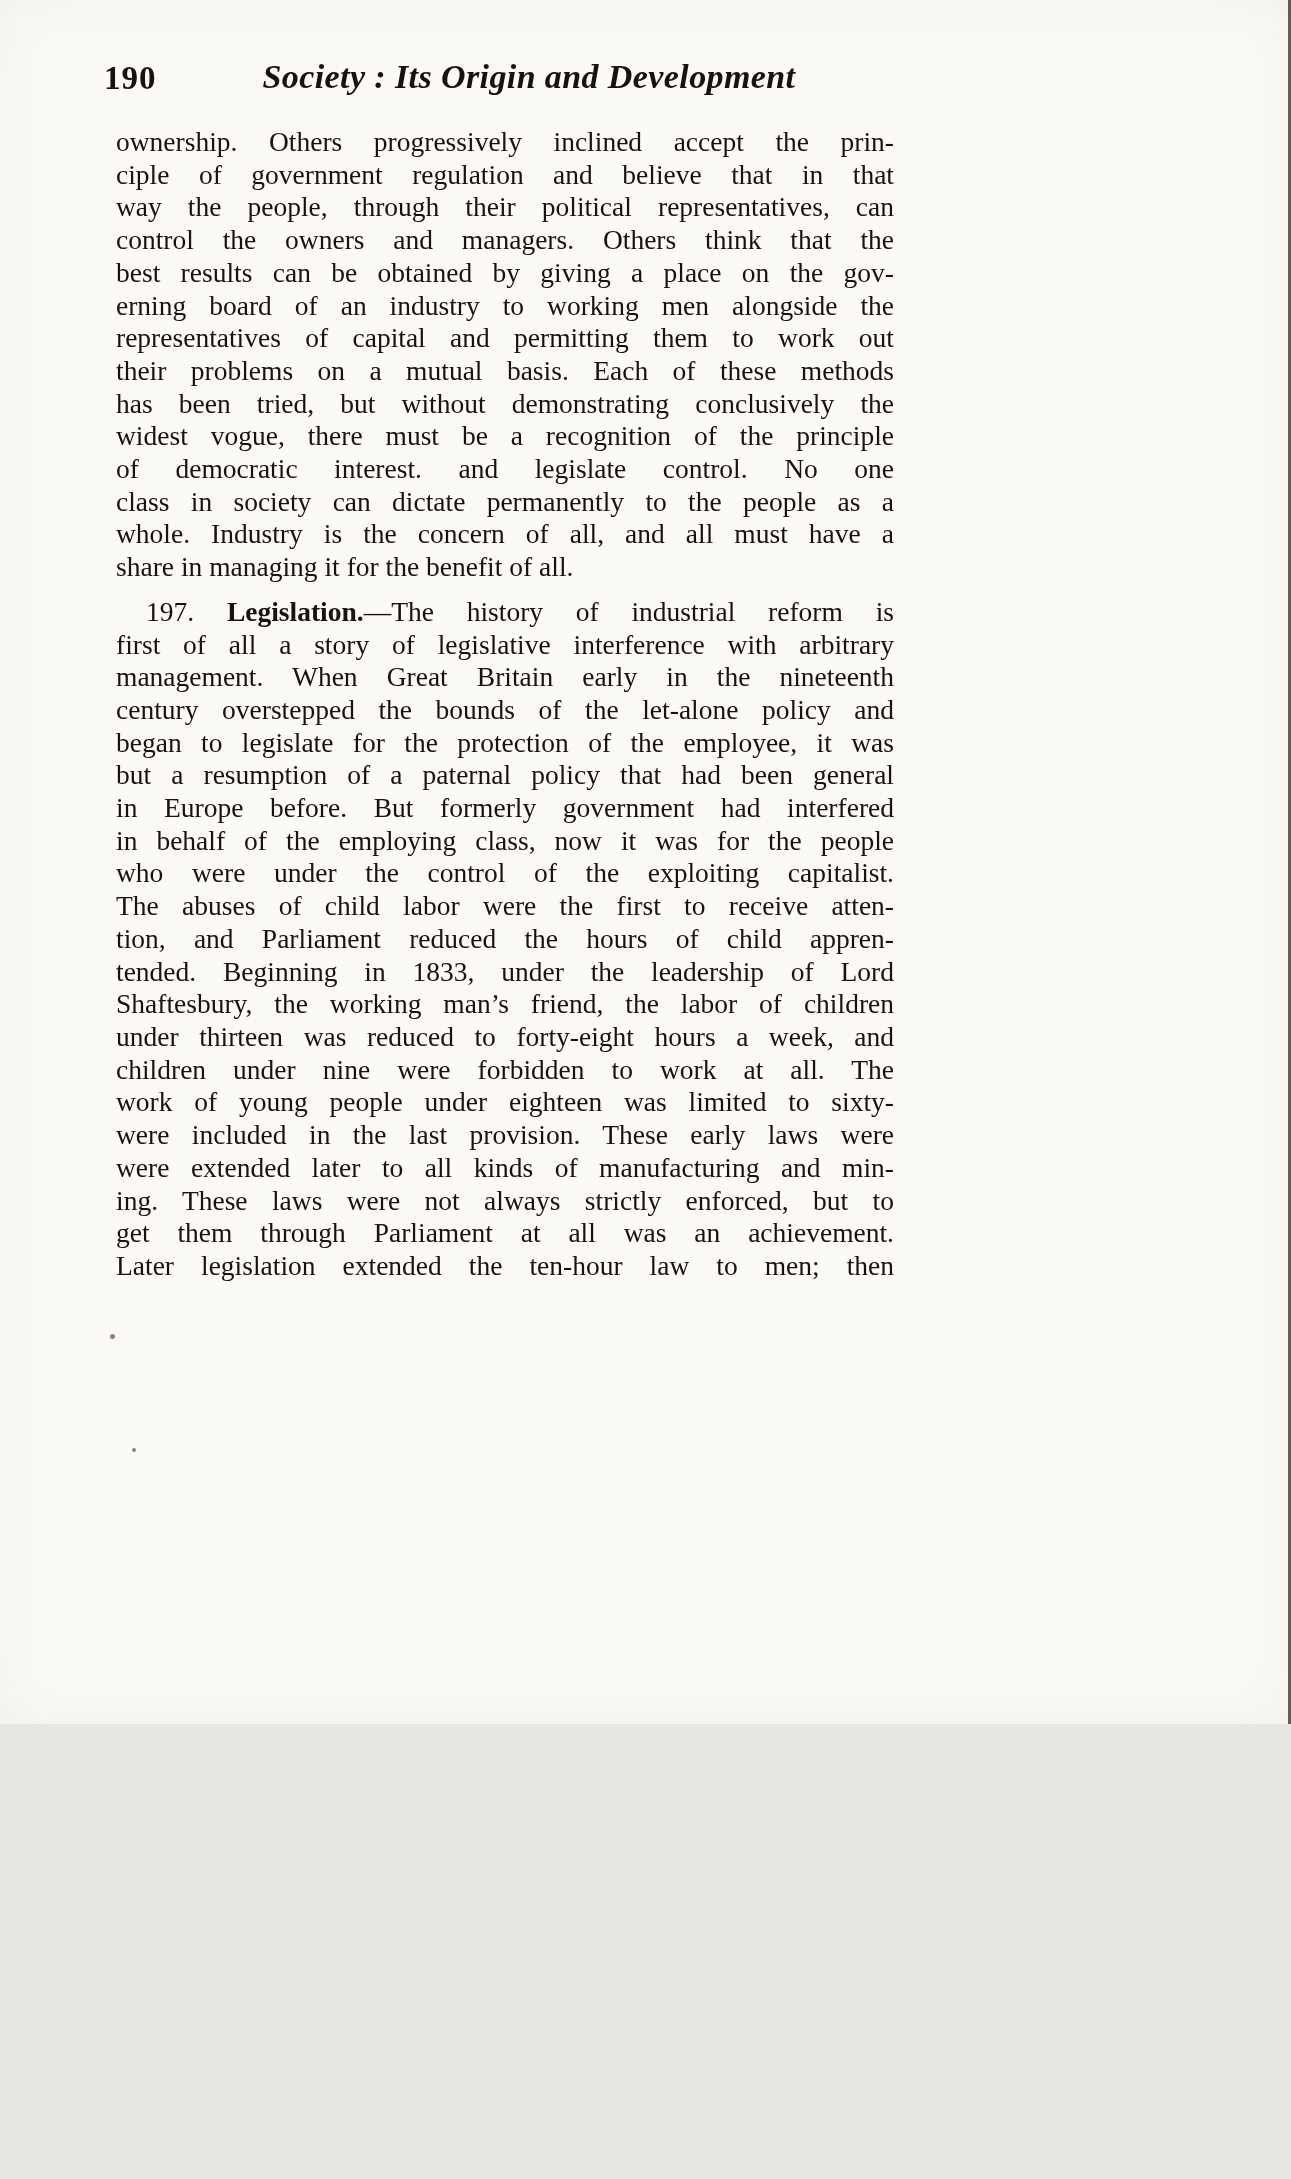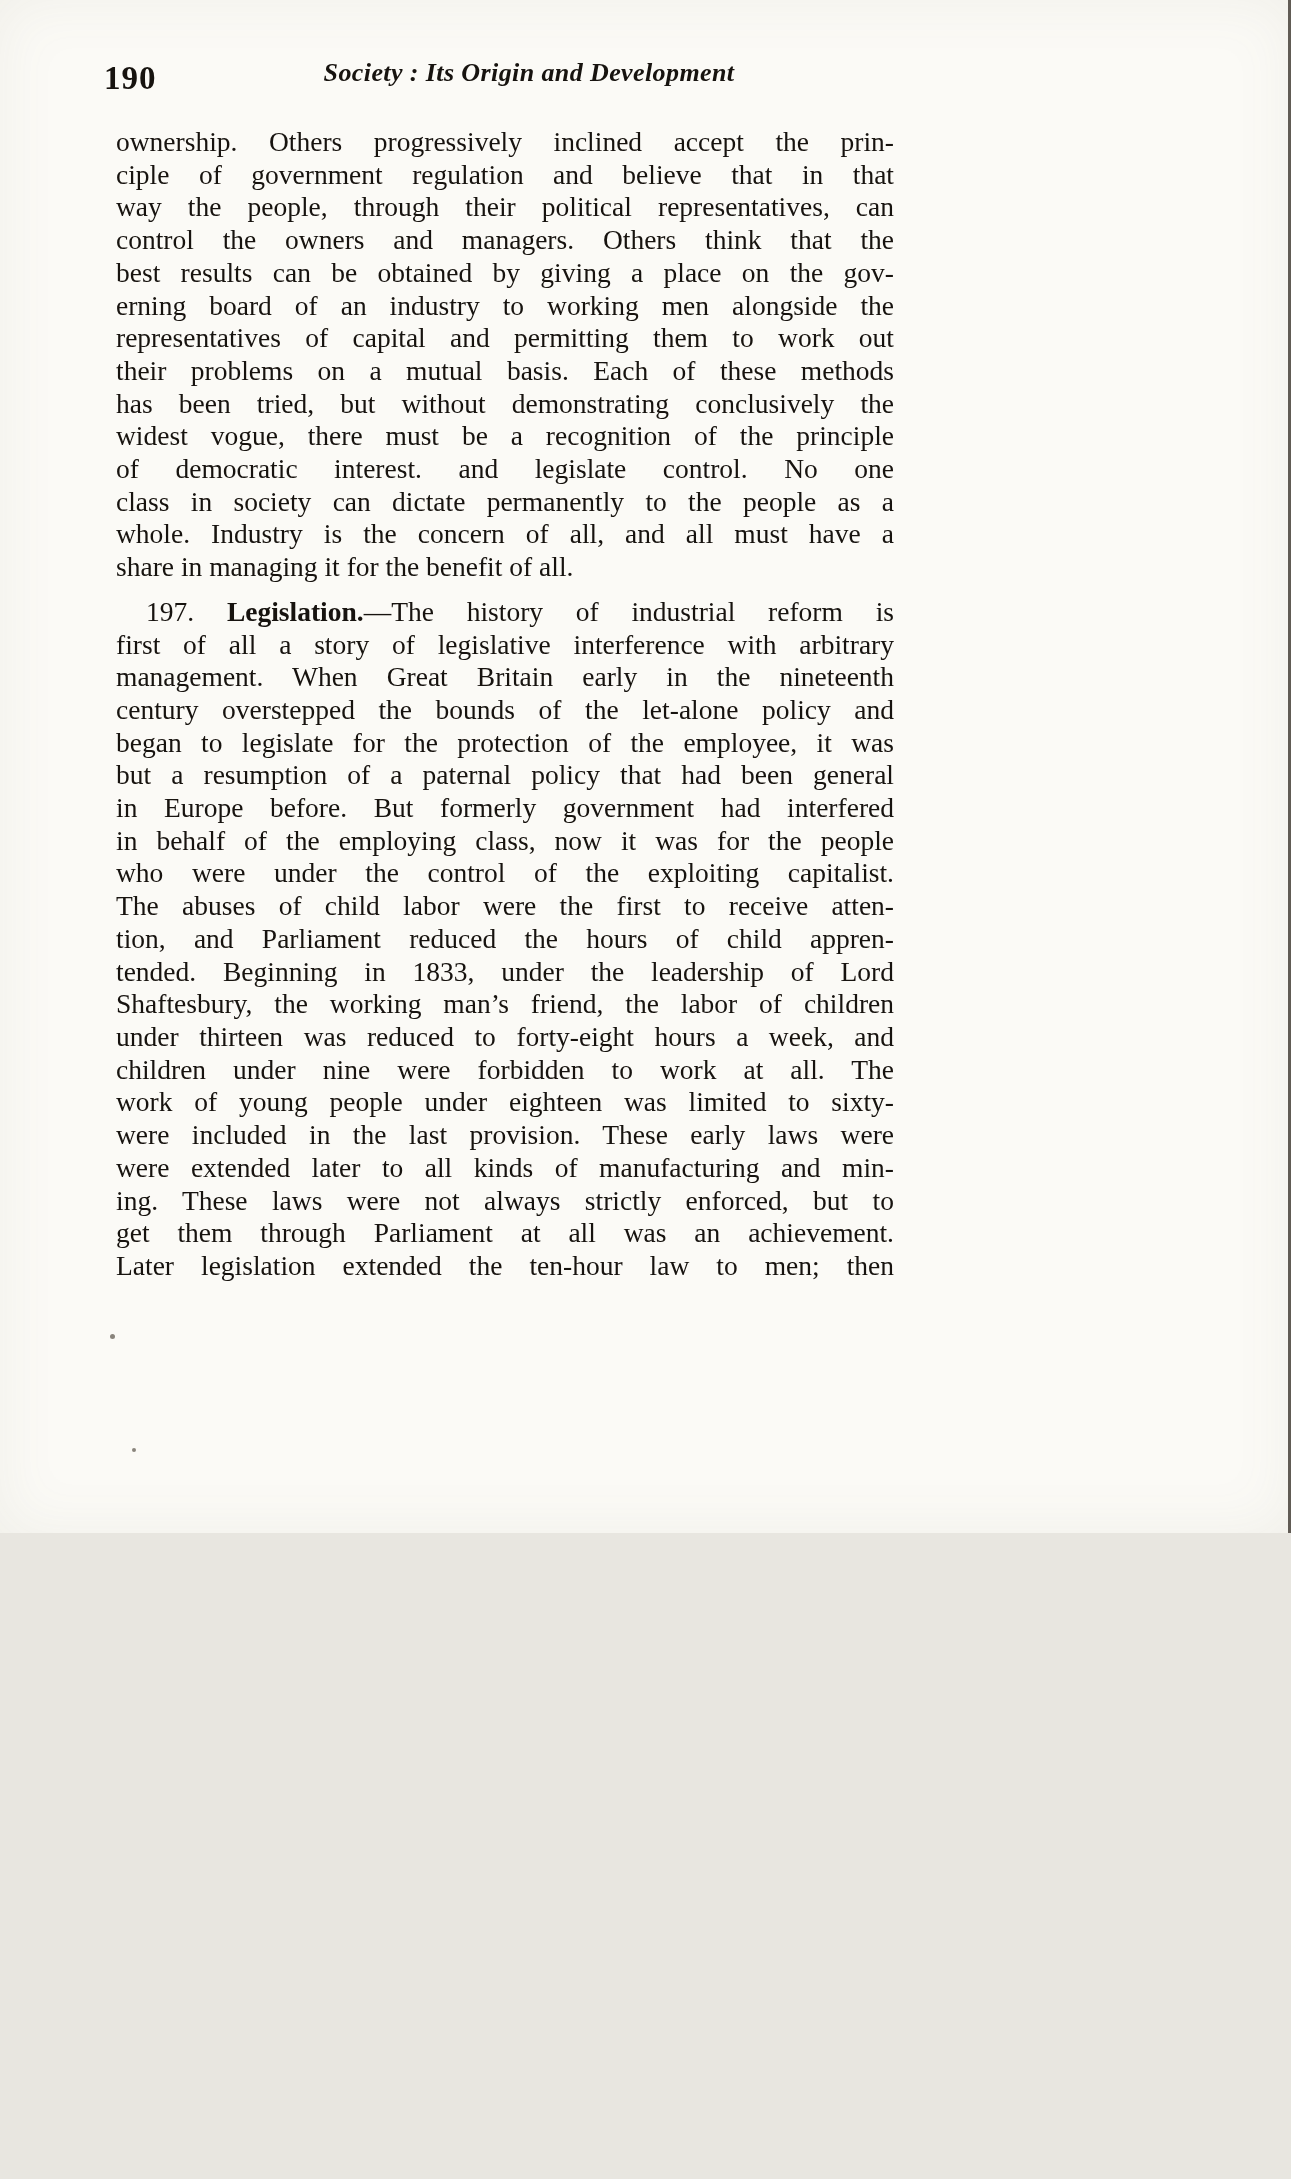--- a/index.html
+++ b/index.html
@@ -3,21 +3,21 @@
 <meta charset="utf-8">
 <style>
   :root {
     --paper: #fbfaf6;
     --ink: #17130f;
   }
   html, body { margin: 0; padding: 0; background: #e8e6e0; }
   .page {
     position: relative;
     width: 1291px;
-    height: 1533px;
+    height: 1724px;
     background: var(--paper);
     font-family: "Liberation Serif", "DejaVu Serif", serif;
     color: var(--ink);
     overflow: hidden;
     box-shadow: inset 0 0 60px rgba(120,110,90,0.08);
   }
   .textblock {
     position: absolute;
     left: 104px;
     top: 58px;
@@ -34,21 +34,21 @@
     left: 0;
     top: 2px;
     font-weight: bold;
     font-size: 33px;
     letter-spacing: 1px;
   }
   .running-title {
     display: inline-block;
     font-weight: bold;
     font-style: italic;
-    font-size: 26px;
+    font-size: 34px;
     letter-spacing: 0.4px;
     margin-left: 48px;
   }
   .paragraph { margin: 12px; }
   .line {
     font-size: 27.5px;
     line-height: 32.7px;
     text-align: justify;
     text-align-last: justify;
     color: var(--ink);

